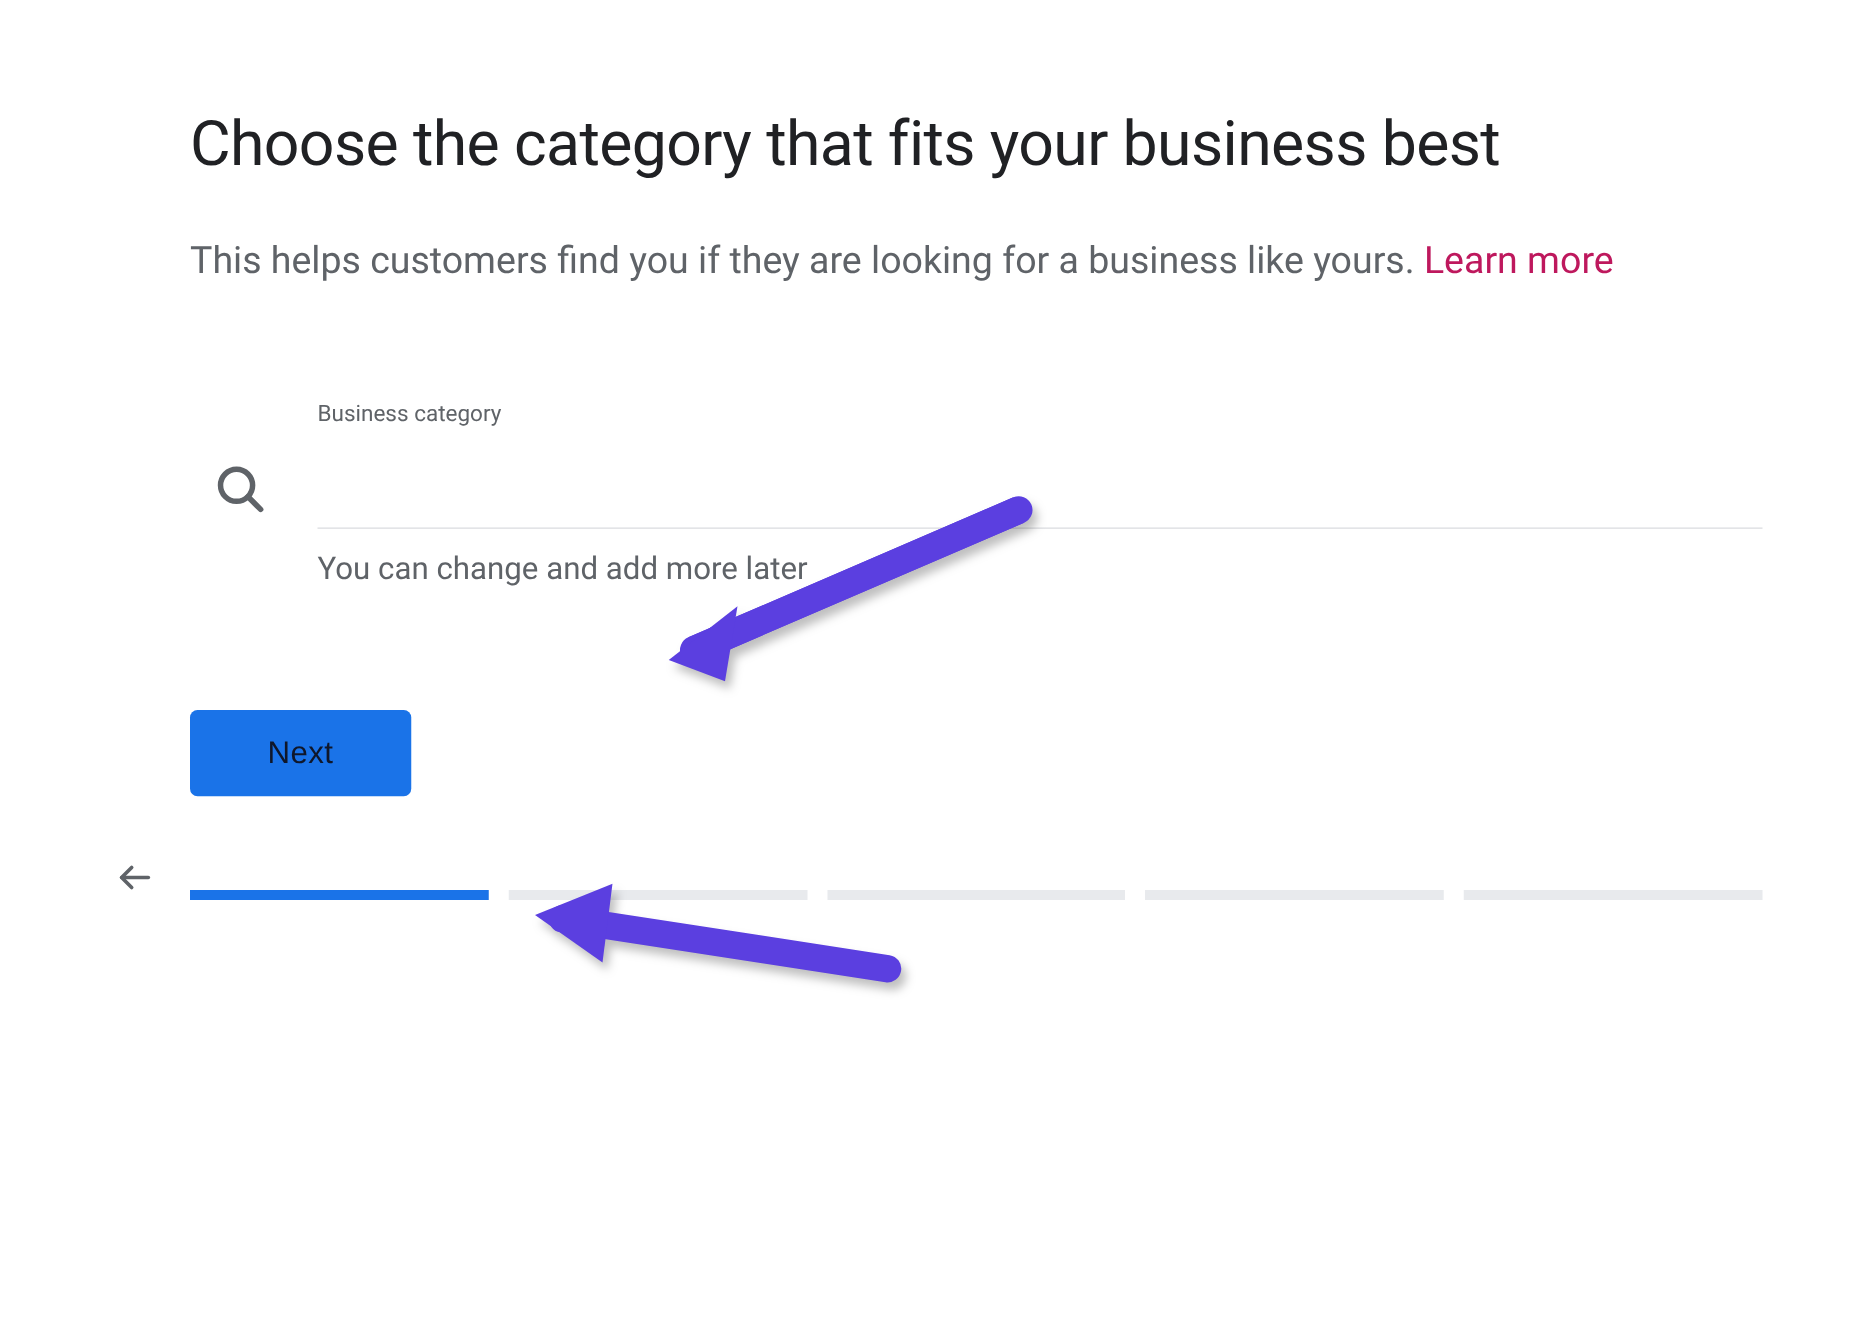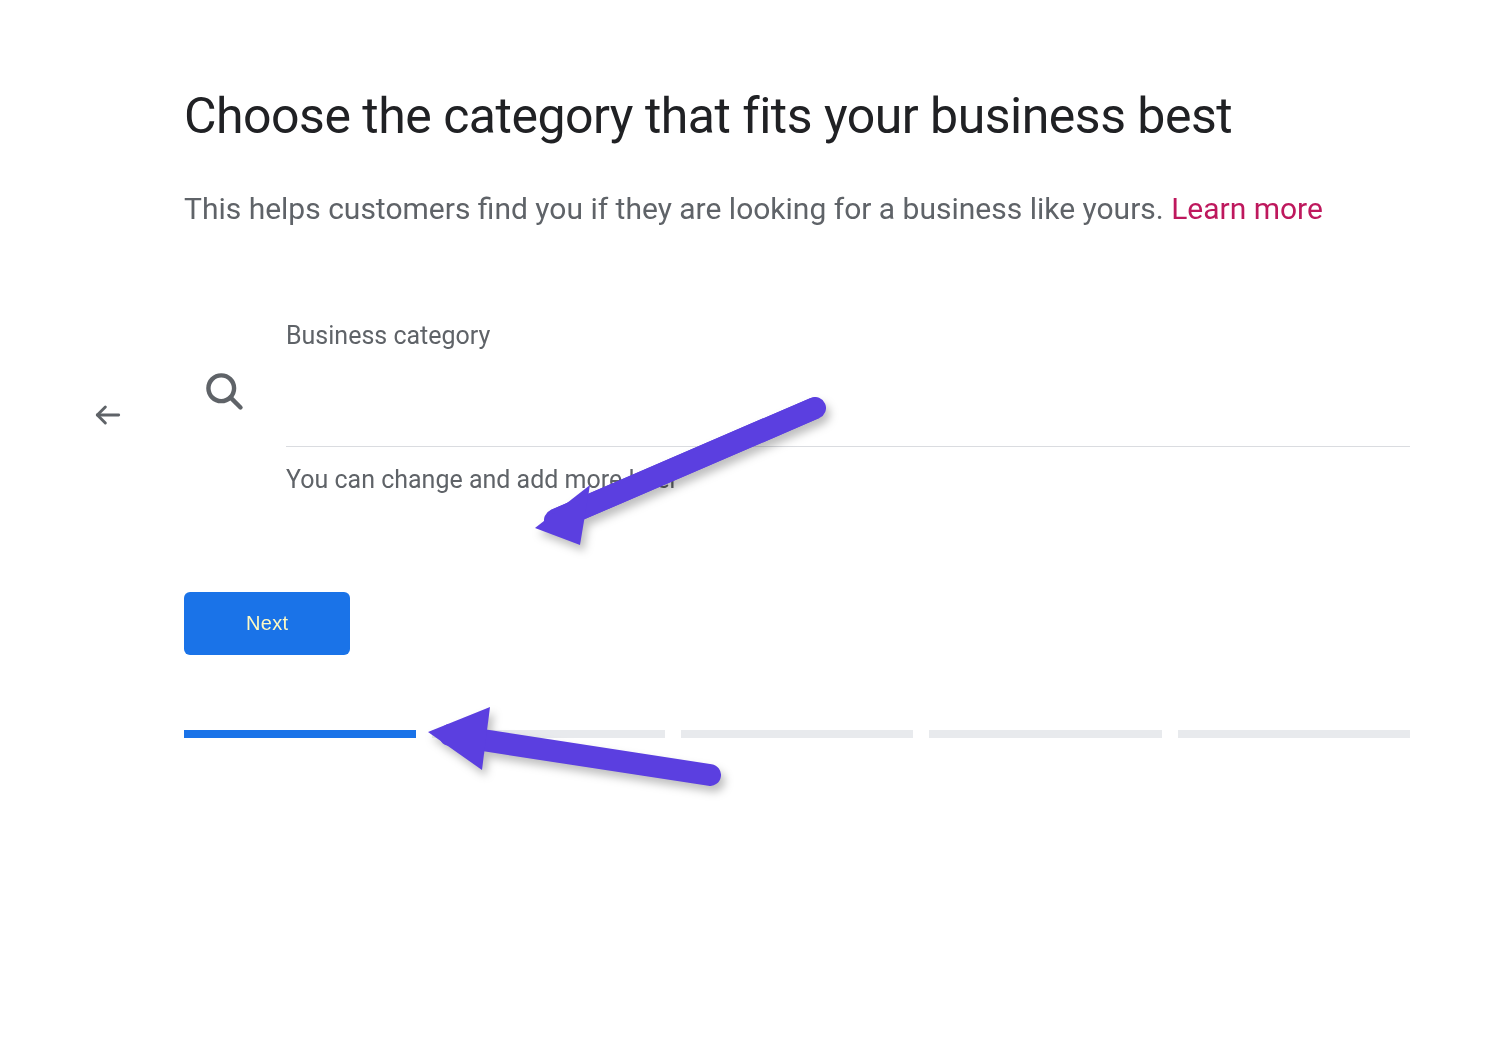--- a/index.html
+++ b/index.html
@@ -13,22 +13,22 @@
       width: 1500px;
       height: 1055px;
       position: relative;
     }
     .container {
       padding: 85px 90px 0 90px;
       position: relative;
     }
     .header-row {
       display: flex;
-      align-items: center;
-      gap: 58px;
+      align-items: flex-end;
+      gap: 26px;
     }
     .back-btn {
       margin-top: 8px;
       width: 36px;
       height: 36px;
       display: flex;
       align-items: center;
       justify-content: center;
       cursor: pointer;
       color: #5f6368;
@@ -71,23 +71,23 @@
       color: #5f6368;
     }
     .search-icon-wrap svg {
       width: 44px;
       height: 44px;
     }
     .input-col {
       flex: 1;
     }
     .input-label {
-      font-size: 25px;
-      color: #5f6368;
-      margin-bottom: 24px;
+      font-size: 18px;
+      color: #5f6368;
+      margin-bottom: 8px;
       display: block;
     }
     .category-input {
       width: 100%;
       border: none;
       border-bottom: 1px solid #dadce0;
       font-size: 28px;
       padding: 22px 0 18px 0;
       outline: none;
       background: transparent;
@@ -96,24 +96,24 @@
     .helper-text {
       font-size: 25px;
       color: #5f6368;
       margin-top: 18px;
     }
     .actions {
       margin-top: 98px;
     }
     .next-btn {
       background: #1a73e8;
-      color: #fef9c3;
+      color: #0f172a;
       border: none;
       border-radius: 6px;
-      font-size: 20px;
+      font-size: 25px;
       font-weight: 500;
       padding: 20px 62px;
       cursor: pointer;
       letter-spacing: 0.3px;
     }
     .progress-seg {
       flex: 1;
       height: 8px;
       background: #e8eaed;
     }

